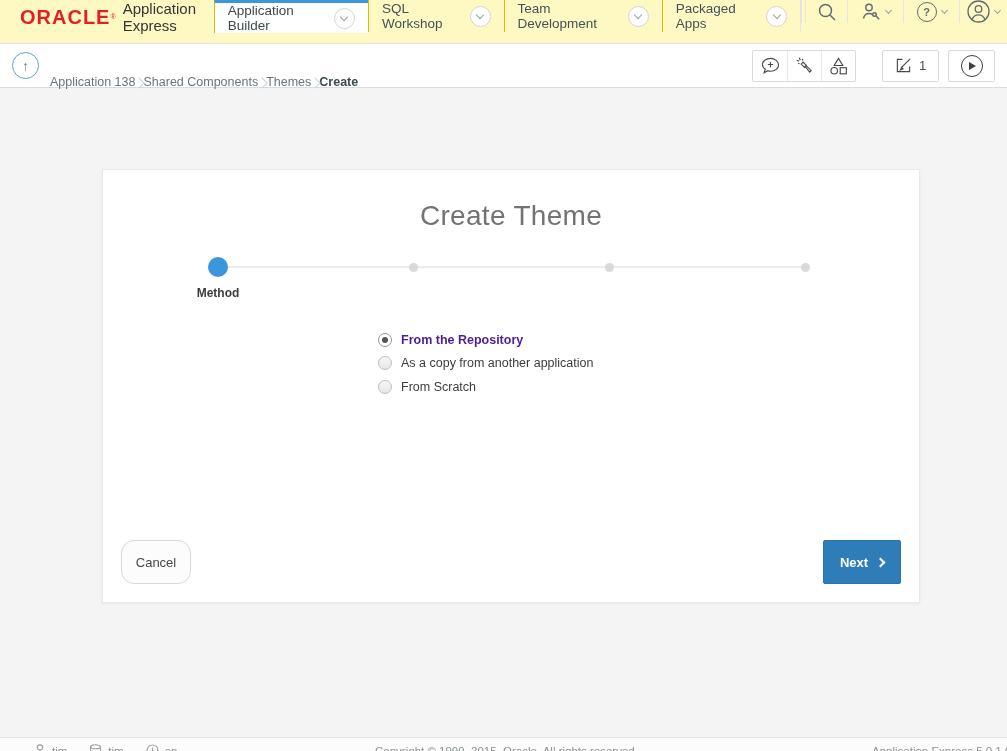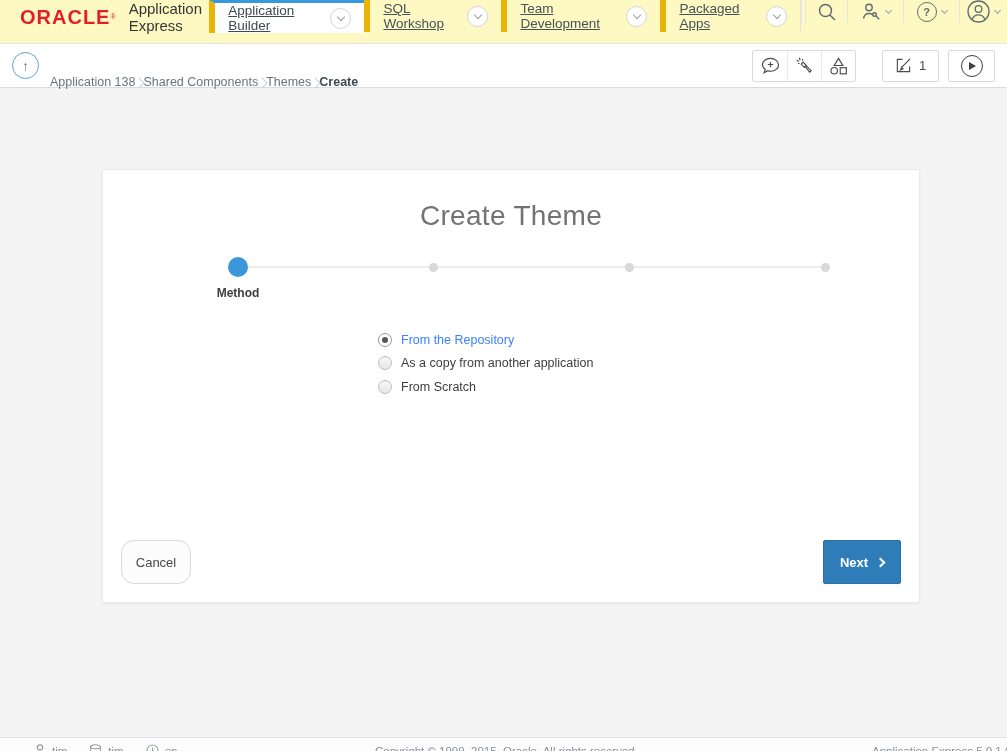--- a/index.html
+++ b/index.html
@@ -12,27 +12,27 @@
   }
 
   
   .header {
     height:44px; display:flex; align-items:flex-start;
     background:#fef9c3; border-bottom:1px solid #e3e3e3;
   }
   .logo { width:233px; display:flex; align-items:center; padding-left:20px; }
   .brand { color:#e21f27; font-weight:bold; font-size:20px; letter-spacing:1px; }
   .brand-reg { color:#e21f27; font-size:7px; vertical-align:top; line-height:10px; }
-  .product { font-size:15px; color:#353535; margin-left:13px; }
+  .product { font-size:15px; color:#353535; margin-left:7px; }
 
   .tabs { display:flex; align-items:stretch; }
   .tab {
     display:flex; align-items:center; padding:0 13px;
     font-size:13.5px; color:#44525a;
-    border-left:6px solid #eab308; cursor:pointer;text-decoration:underline;
+    border-left:1px solid #eab308; cursor:pointer;
   }
   .tab:last-child { border-right:1px solid #e4e4e4; }
   .tab.active {
     background:#fff; border-top:3px solid #3a97db; margin-bottom:-1px;
     color:#3c4a52;
   }
   .chev-circle {
     width:21px; height:21px; border:1px solid #d3d3d3; border-radius:50%;
     background:#fff; display:flex; align-items:center; justify-content:center;
     margin-left:10px; flex:none;
@@ -105,21 +105,21 @@
   
   .card {
     position:absolute; left:102px; top:169px; width:818px; height:434px;
     background:#fff; border:1px solid #e9e9e9;
     box-shadow:0 1px 3px rgba(0,0,0,0.05);
   }
   .card-title {
     text-align:center; margin-top:30px;
     font-size:28px; font-weight:normal; color:#737373; letter-spacing:0.3px;
   }
-  .train { position:absolute; left:0; top:86px; width:100%; height:64px;margin-left:20px; }
+  .train { position:absolute; left:0; top:86px; width:100%; height:64px; }
   .train-line { position:absolute; left:115px; top:10px; width:588px; height:2px; background:#ececec; }
   .dot-active {
     position:absolute; left:105px; top:1px; width:20px; height:20px;
     border-radius:50%; background:#3a97db;
   }
   .dot-sm {
     position:absolute; top:6.5px; width:9px; height:9px;
     border-radius:50%; background:#d9d9d9;
   }
   .dot-sm.d2 { left:306px; } .dot-sm.d3 { left:502px; } .dot-sm.d4 { left:698px; }
@@ -133,21 +133,21 @@
   .radio {
     width:14px; height:14px; border-radius:50%; border:1px solid #bdbdbd;
     background:linear-gradient(#f7f7f7,#e6e6e6); position:relative; flex:none;
   }
   .opt.selected .radio { background:#fff; border-color:#979797; }
   .opt.selected .radio::after {
     content:''; position:absolute; left:3px; top:3px; width:6px; height:6px;
     border-radius:50%; background:#555;
   }
   .opt-label { font-size:12.5px; color:#3d3d3d; }
-  .opt.selected .opt-label { font-weight:normal; color:#3b82f6; }
+  .opt.selected .opt-label { font-weight:bold; color:#4c1d95; }
 
   .cancel-btn {
     position:absolute; left:18px; bottom:18px; width:70px; height:44px;
     background:#fcfcfc; border:1px solid #d9d9d9; border-radius:13px;
     font-size:13px; color:#484848;
     display:flex; align-items:center; justify-content:center; cursor:pointer;
   }
   .next-btn {
     position:absolute; right:18px; bottom:18px; width:78px; height:44px;
     background:#2e7cb8; border:1px solid #2a72aa; border-radius:2px;

